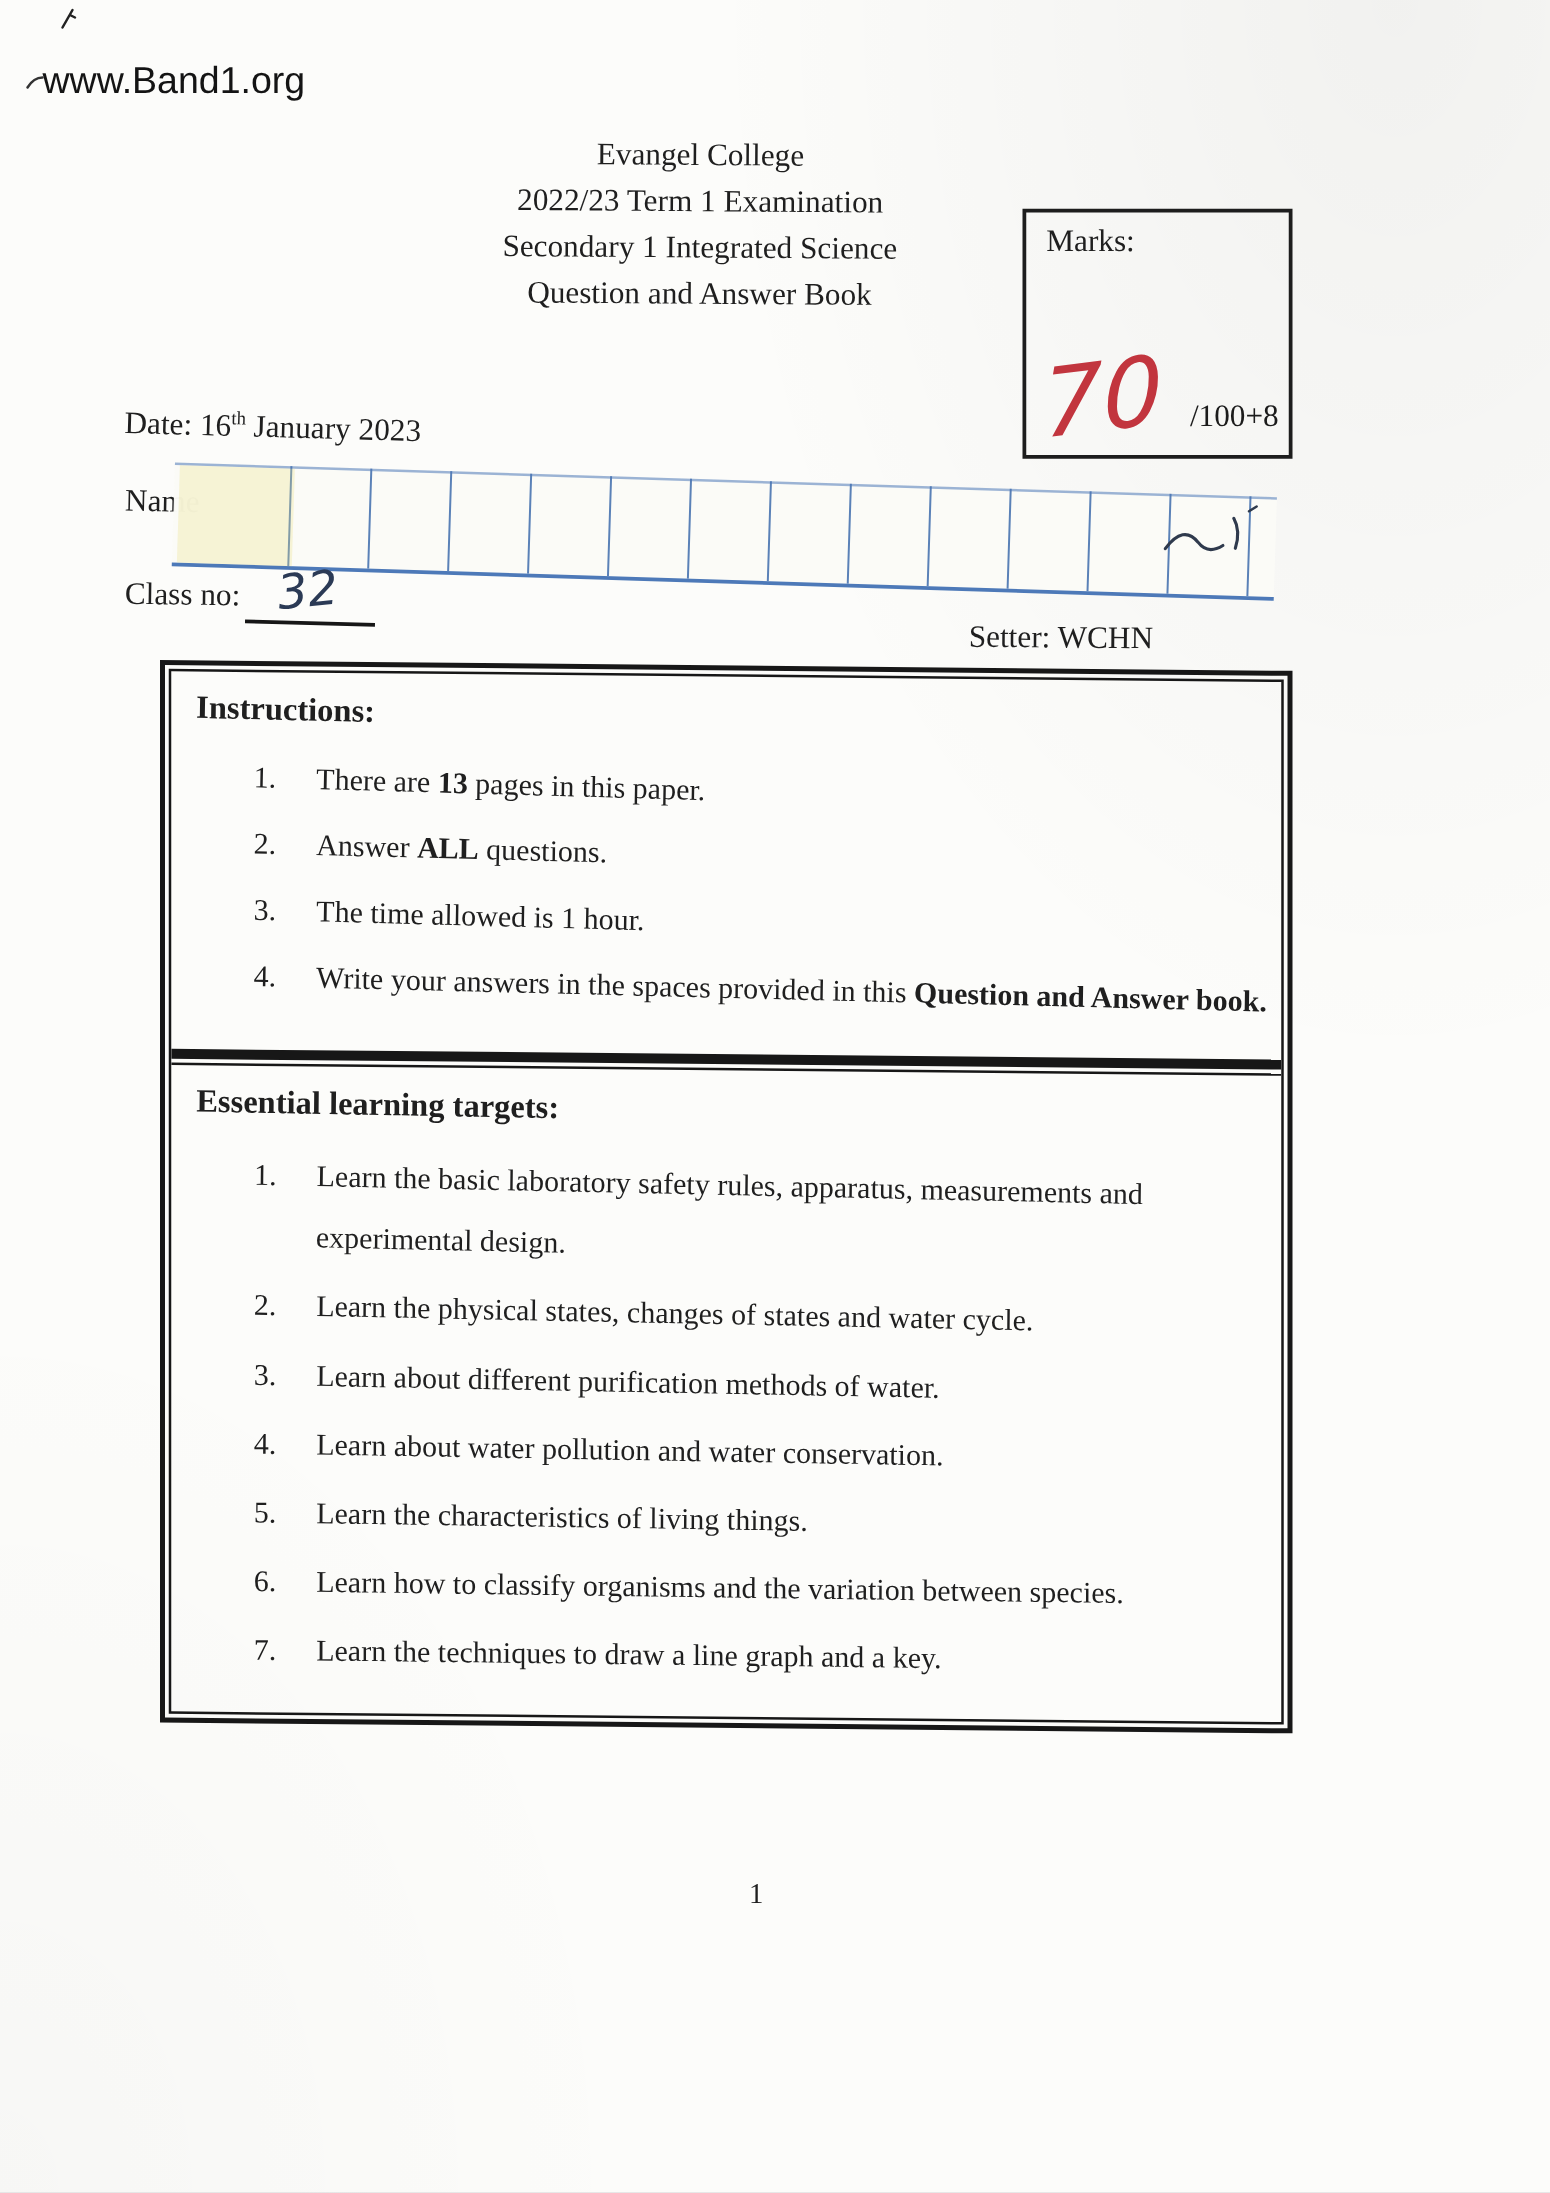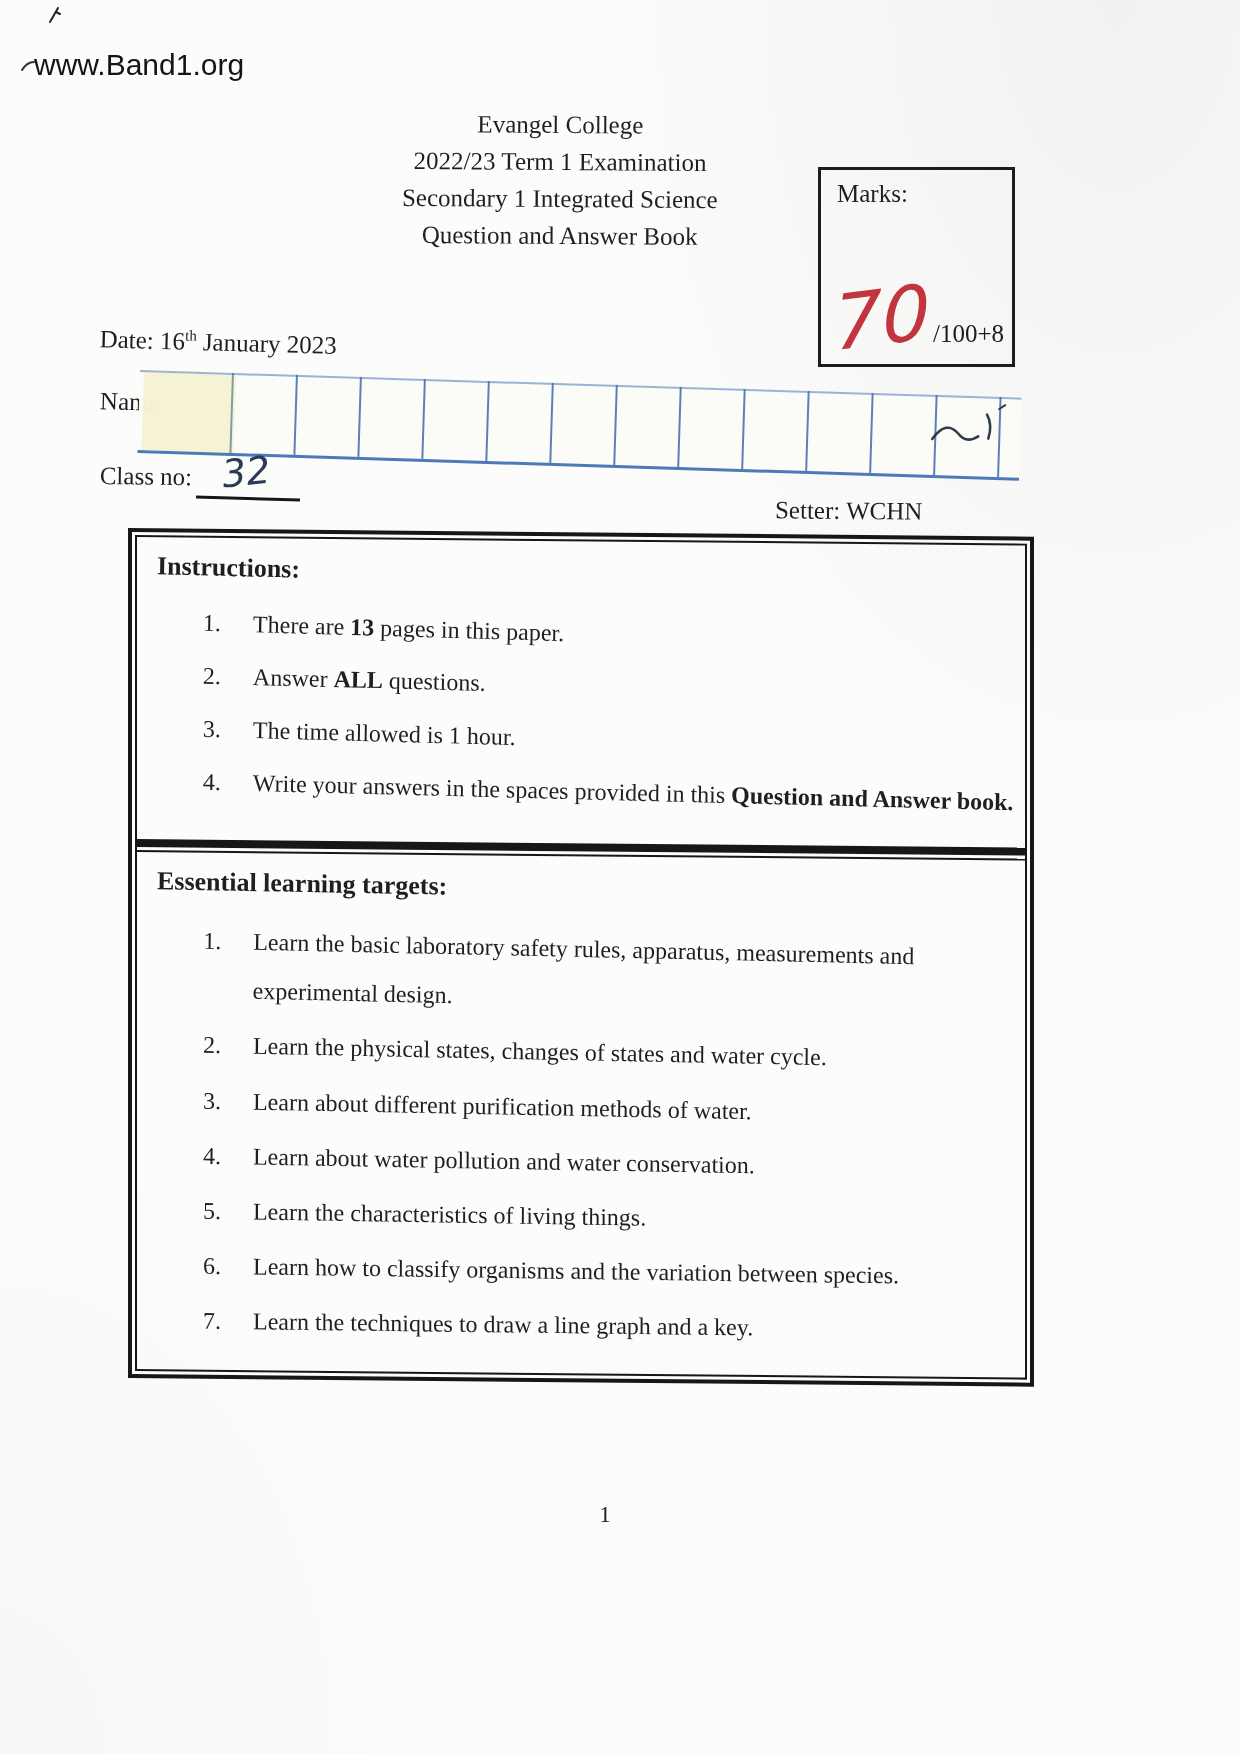--- a/index.html
+++ b/index.html
@@ -28,21 +28,21 @@
 
   
   .header {
     position:absolute; left:150px; top:106px; width:820px;
     text-align:center; transform:rotate(0.4deg);
   }
   .h-line { font-size:25px; line-height:37px; }
 
   
   .marks-box {
-    position:absolute; left:818px; top:167px; width:197px; height:200px;
+    position:absolute; left:818px; top:167px; width:216px; height:200px;
     border:3px solid #1d1d1d; box-sizing:border-box;padding-left:30px;
   }
   .marks-label { position:absolute; left:16px; top:10px; font-size:25px; }
   .marks-score {
     position:absolute; left:14px; bottom:2px;
     font-family:"DejaVu Sans", sans-serif;
     font-style:italic; font-size:76px; line-height:1;
     color:#c2353e; transform:rotate(-7deg) skewX(-6deg);
     transform-origin:left bottom;
   }

